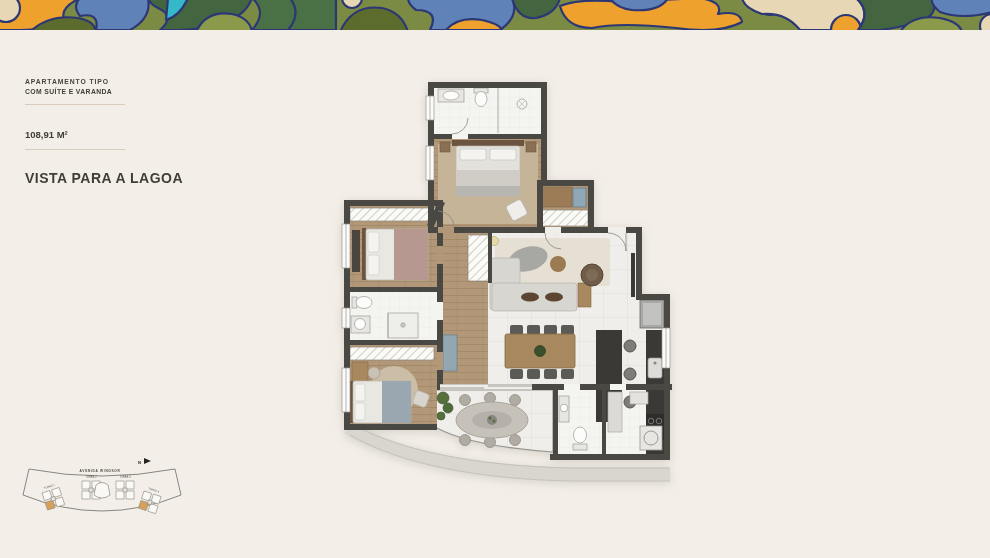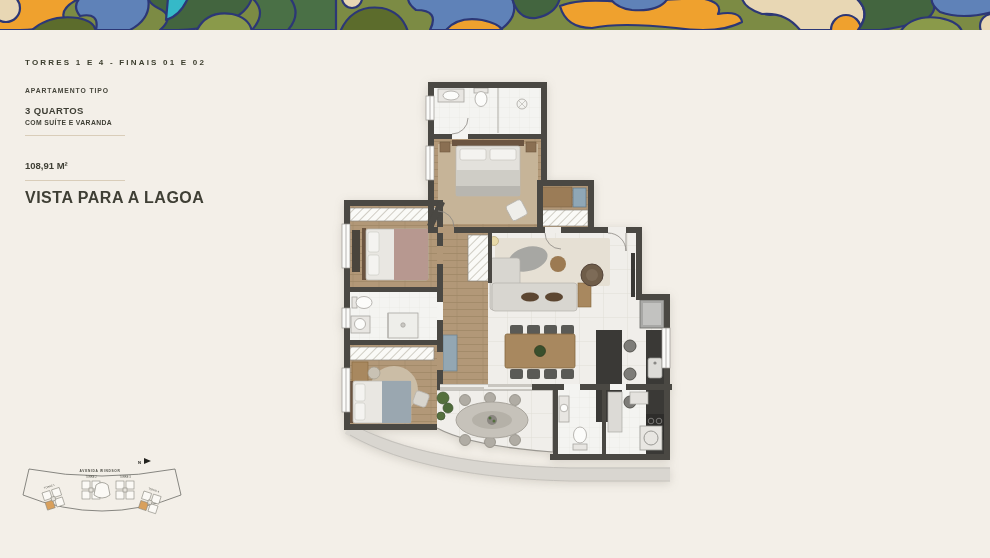--- a/index.html
+++ b/index.html
@@ -8,21 +8,21 @@
   
   #band{position:absolute;left:0;top:0;width:990px;height:30px;display:block;}
   
   #info{position:absolute;left:25px;top:58px;width:270px;color:#3f3f35;}
   .t-torres{font-size:8px;font-weight:bold;letter-spacing:2.2px;color:#3c3e2e;}
   .t-label{margin-top:20px;font-size:6.8px;font-weight:bold;letter-spacing:0.9px;color:#45453b;}
   .t-bedrooms{margin-top:11px;font-size:9.5px;font-weight:bold;letter-spacing:0.4px;}
   .t-suite{margin-top:3px;font-size:6.8px;font-weight:bold;letter-spacing:0.4px;}
   .rule{width:100px;height:0;border-top:1px solid #d9cdb9;margin-top:9px;}
   .t-area{margin-top:24px;font-size:9.5px;font-weight:bold;}
-  .t-view{margin-top:8px;font-size:16px;font-weight:bold;letter-spacing:0.5px;}
+  .t-view{margin-top:20px;font-size:14px;font-weight:bold;letter-spacing:0.5px;}
   
   #plan{position:absolute;left:340px;top:78px;width:340px;height:426px;filter:drop-shadow(0 2px 5px rgba(80,70,55,.18));}
   
   #keyplan{position:absolute;left:22px;top:446px;width:160px;height:80px;}
   svg text{font-family:"Liberation Sans", sans-serif;}
 </style>
 </head>
 <body>
 
 <div id="stage">
@@ -50,23 +50,21 @@
       <path d="M742,-2 L856,-2 Q872,12 858,30 L800,30 Q786,12 762,14 Q744,8 742,-2 Z" fill="#e8d7b4"></path>
       <circle cx="846" cy="30" r="15" fill="#efa12e"></circle>
       <path d="M856,-2 L932,-2 Q940,14 920,22 Q898,28 880,30 L858,30 Q872,12 856,-2 Z" fill="#43653f"></path>
       <path d="M932,-2 L992,-2 L992,12 Q962,20 940,12 Q930,4 932,-2 Z" fill="#5f82b8"></path>
       <path d="M900,32 Q912,14 940,18 Q960,22 962,32 Z" fill="#8a9a4a"></path>
       <circle cx="992" cy="26" r="12" fill="#e8d7b4"></circle>
     </g>
   </svg>
 
   <div id="info">
-    <div class="t-torres">TORRES 1 E 4 - FINAIS 01 E 02</div>
     <div class="t-label">APARTAMENTO TIPO</div>
-    <div class="t-bedrooms">3 QUARTOS</div>
     <div class="t-suite">COM SUÍTE E VARANDA</div>
     <div class="rule"></div>
     <div class="t-area">108,91 M²</div>
     <div class="rule"></div>
     <div class="t-view">VISTA PARA A LAGOA</div>
   </div>
 
   <svg id="plan" viewBox="0 0 340 426">
     <defs>
       <pattern id="wd" width="26" height="7" patternUnits="userSpaceOnUse">

